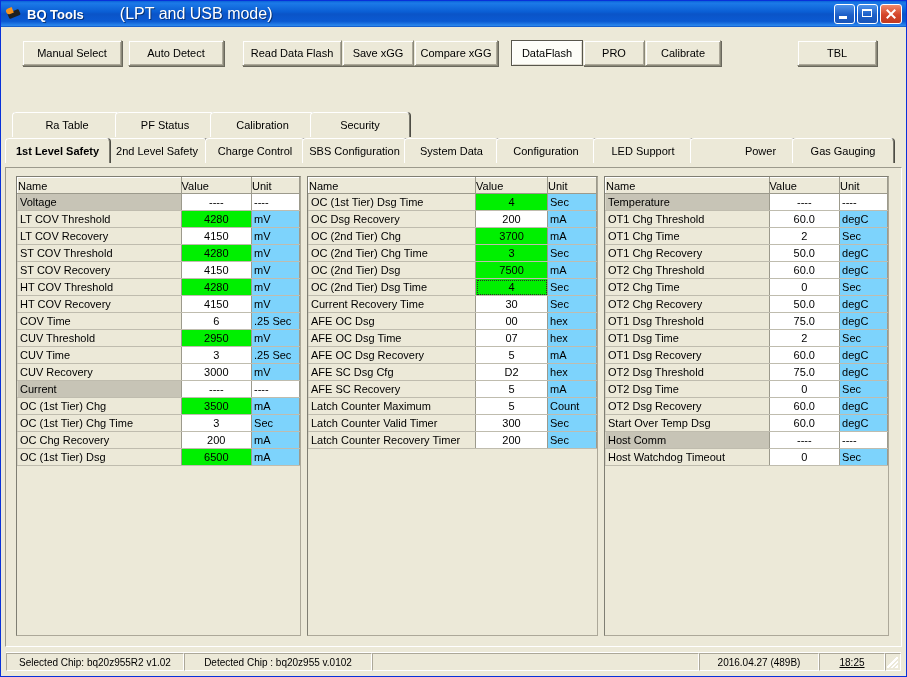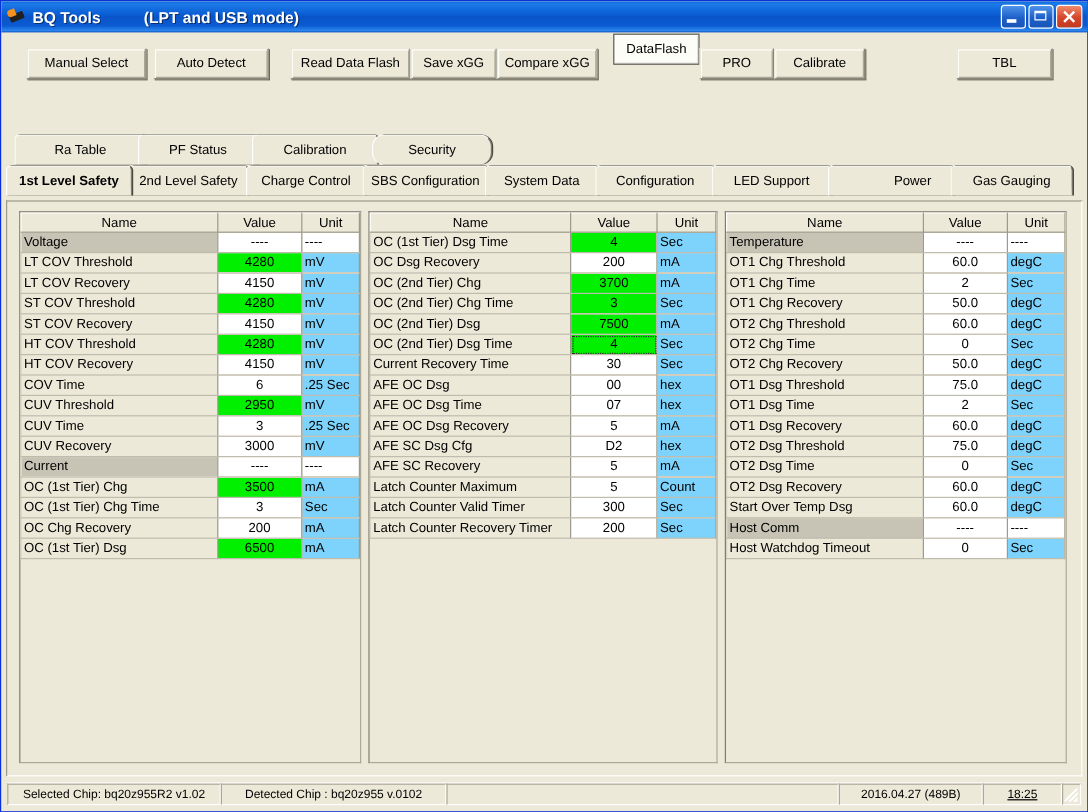--- a/index.html
+++ b/index.html
@@ -58,22 +58,22 @@
   }
   .title-text {
     color: #ffffff;
     font-weight: bold;
     font-size: 13px;
     text-shadow: 1px 1px 0 rgba(0,0,0,.45);
     white-space: nowrap;
   }
   .title-sub {
     color: #ffffff;
-    font-weight: bold;
-    font-size: 13px;
+    font-weight: normal;
+    font-size: 16px;
     text-shadow: 1px 1px 0 rgba(0,0,0,.45);
     margin-left: 36px;
     white-space: nowrap;
   }
   .win-btns {
     margin-left: auto;
     display: flex;
     gap: 2px;
     padding-right: 2px;
   }
@@ -203,21 +203,21 @@
     background: #ece9d8;
   }
   table.grid th {
     height: 15px;
     background: #ece9d8;
     border: 1px solid #ffffff;
     border-right-color: #9c9a8c;
     border-bottom-color: #9c9a8c;
     font-weight: normal;
     font-size: 11px;
-    text-align: center;
+    text-align: left;
     padding: 0;
     color: #000;
   }
   table.grid td {
     height: 16px;
     border: 1px solid #d6d3c4;
     border-right-color: #9c9a8c;
     border-bottom-color: #bfbcae;
     padding: 0 2px;
     color: #000;
@@ -317,31 +317,31 @@
   </div>
 
   <div class="client">
 
     <div class="toolbar" id="toolbar">
         <div class="tb-btn" style="left: 20px; top: 12px; width: 100px;">Manual Select</div>
         <div class="tb-btn" style="left: 126px; top: 12px; width: 96px;">Auto Detect</div>
         <div class="tb-btn" style="left: 240px; top: 12px; width: 100px;">Read Data Flash</div>
         <div class="tb-btn" style="left: 340px; top: 12px; width: 72px;">Save xGG</div>
         <div class="tb-btn" style="left: 412px; top: 12px; width: 84px;">Compare xGG</div>
-        <div class="tb-btn active" style="left: 509px; top: 0; width: 72px;">DataFlash</div>
+        <div class="tb-btn active" style="left: 509px; top: 12px; width: 72px;">DataFlash</div>
         <div class="tb-btn" style="left: 581px; top: 12px; width: 62px;">PRO</div>
         <div class="tb-btn" style="left: 643px; top: 12px; width: 76px;">Calibrate</div>
         <div class="tb-btn" style="left: 795px; top: 12px; width: 80px;">TBL</div>
       </div>
 
     <div class="tabrow" style="top:84px;" id="tabrow-upper">
         <div class="tab" style="left: 10px; width: 110px; top: 0px;">Ra Table</div>
         <div class="tab" style="left: 113px; width: 100px; top: 0px;">PF Status</div>
         <div class="tab" style="left: 208px; width: 105px; top: 0px;">Calibration</div>
-        <div class="tab" style="left: 308px; width: 100px; top: 0px; border-radius: 10px;">Security</div>
+        <div class="tab" style="left: 308px; width: 100px; top: 0px;">Security</div>
       </div>
 
     <div class="tabrow" style="top:110px;" id="tabrow-lower">
         <div class="tab sel" style="left: 3px; width: 105px; top: 0px;">1st Level Safety</div>
         <div class="tab" style="left: 105px; width: 100px; top: 0px;">2nd Level Safety</div>
         <div class="tab" style="left: 203px; width: 100px; top: 0px;">Charge Control</div>
         <div class="tab" style="left: 300px; width: 105px; top: 0px;">SBS Configuration</div>
         <div class="tab" style="left: 402px; width: 95px; top: 0px;">System Data</div>
         <div class="tab" style="left: 494px; width: 100px; top: 0px;">Configuration</div>
         <div class="tab" style="left: 591px; width: 100px; top: 0px;">LED Support</div>

